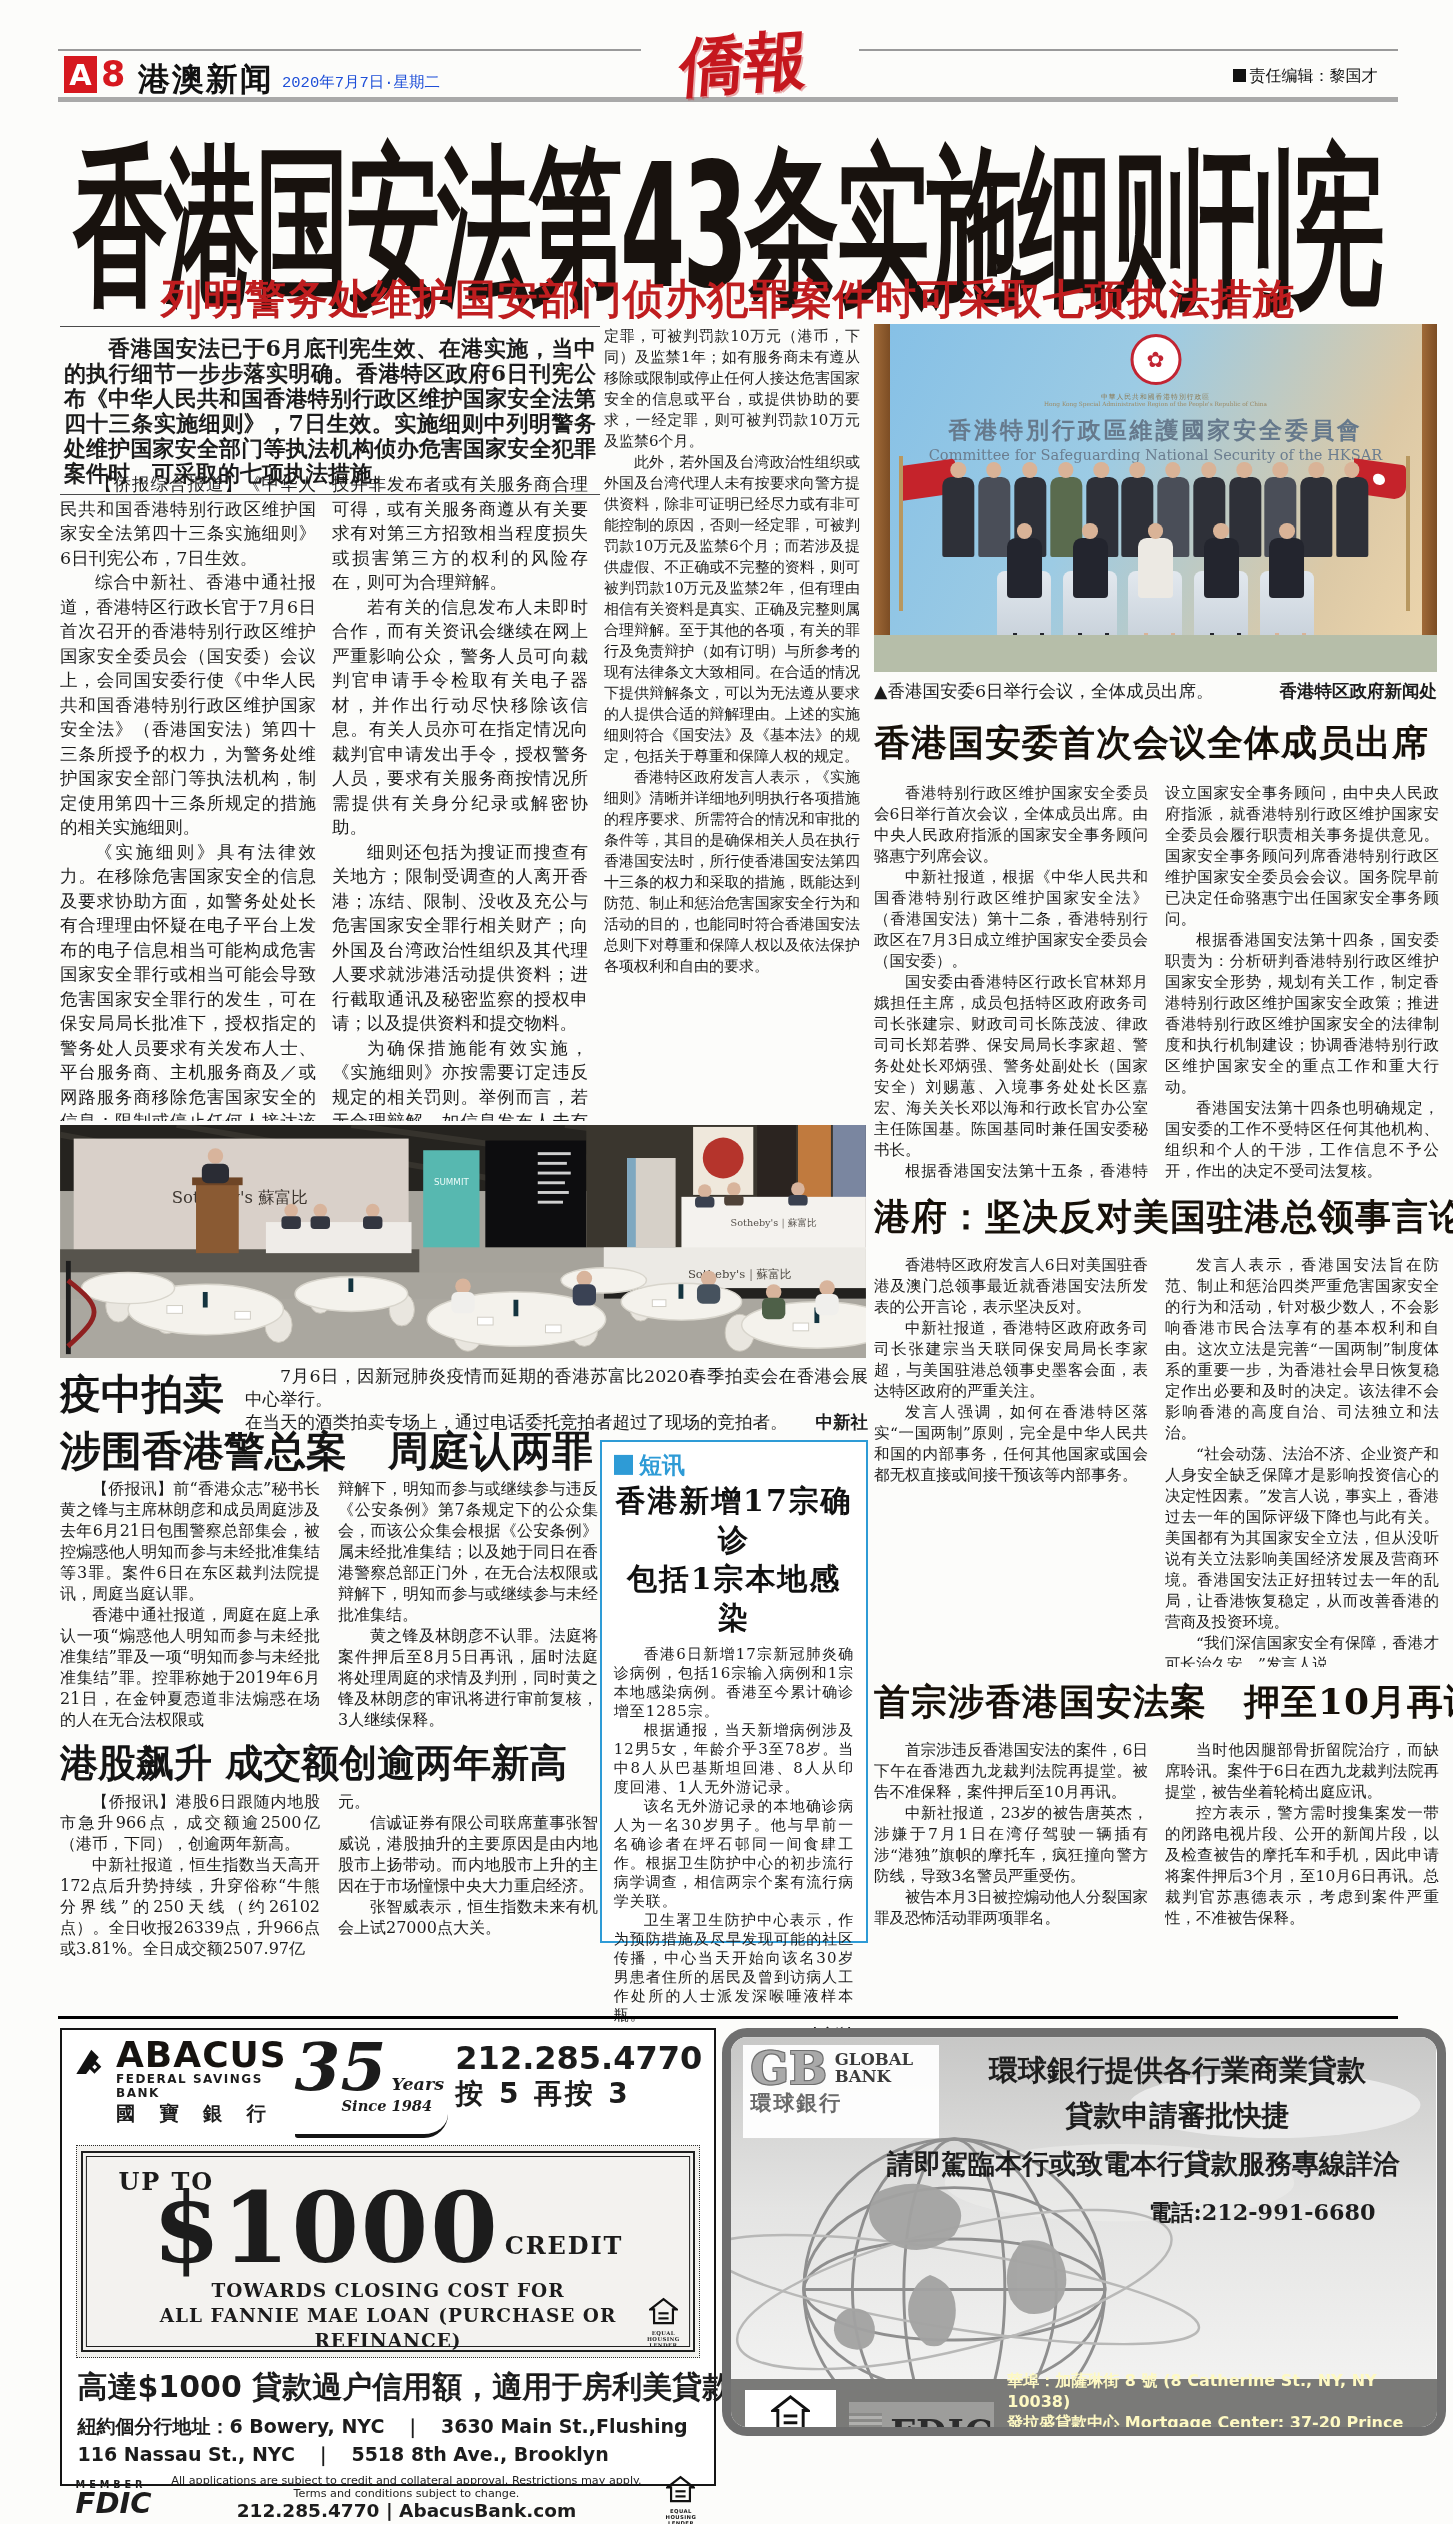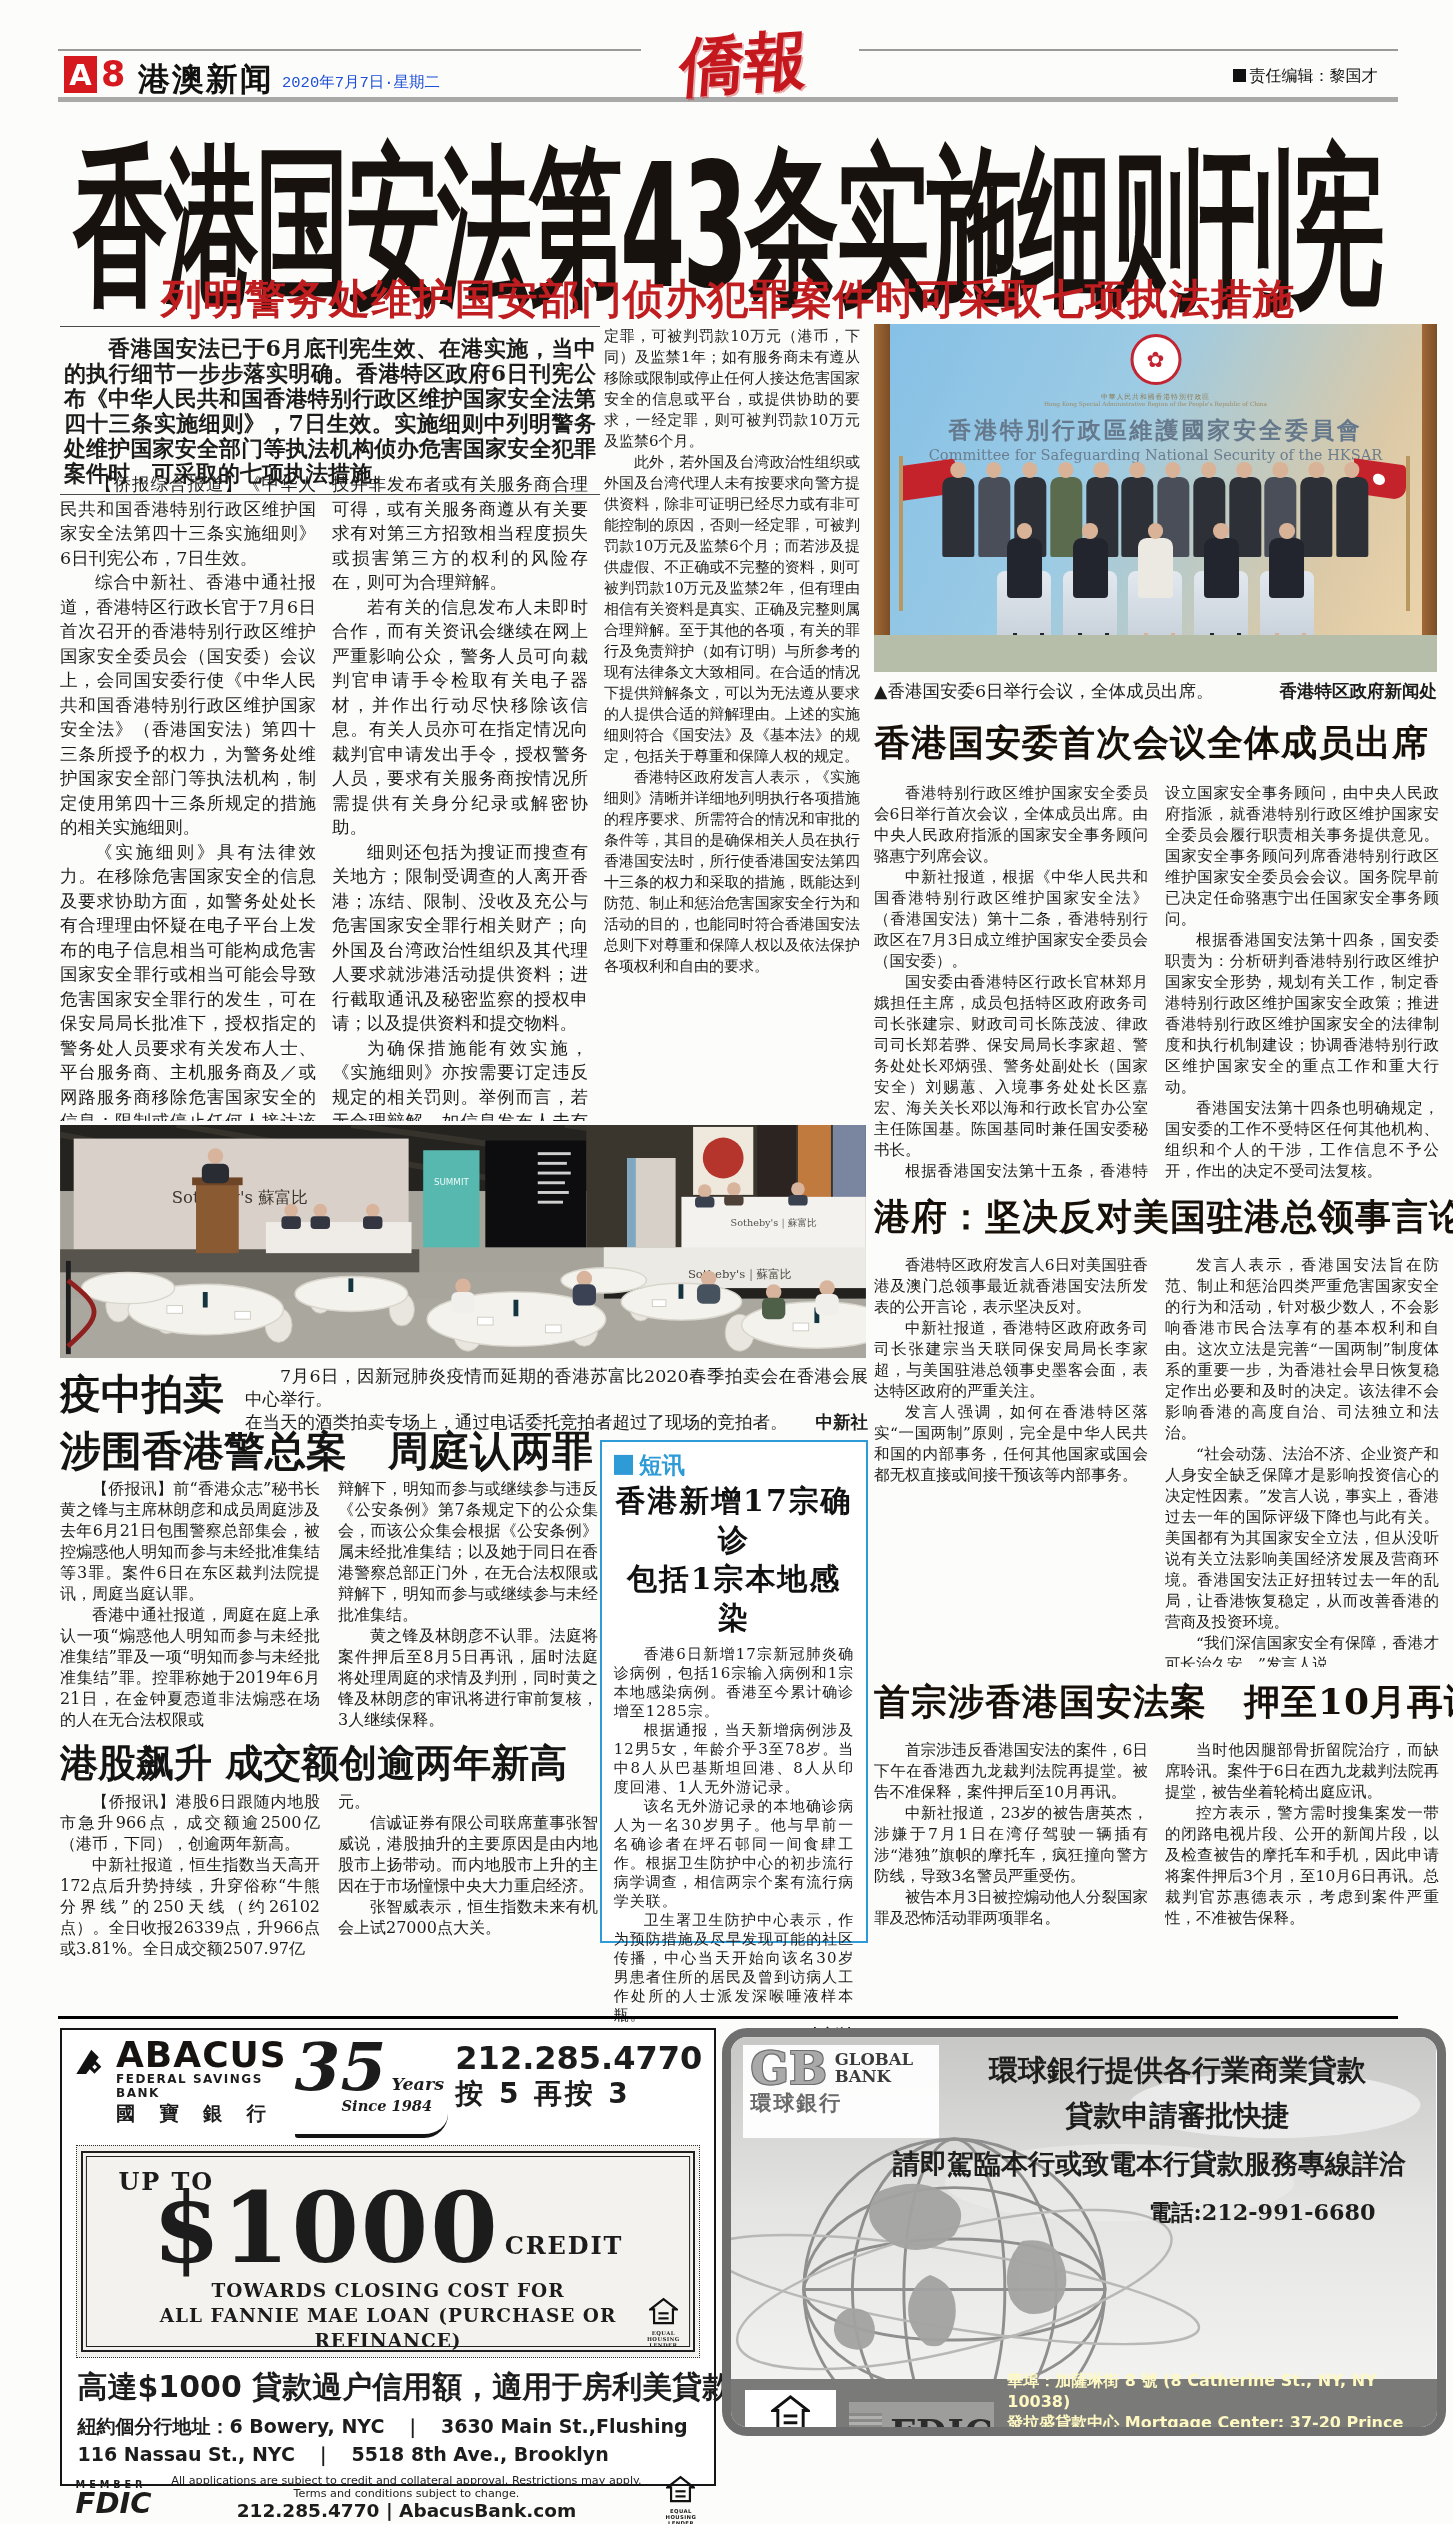--- a/index.html
+++ b/index.html
@@ -468,21 +468,21 @@
       </svg>
       <div class="gb-logo">
         <div style="display:flex;gap:7.8px;align-items:center;">
           <span class="gbig">GB</span>
           <span class="gbt"><span>GLOBAL</span><br><span>BANK</span></span>
         </div>
         <div class="gbcn">環球銀行</div>
       </div>
       <div class="gline abs" style="left:194px;top:13.6px;width:505px;font-size:29px;">環球銀行提供各行業商業貸款</div>
       <div class="gline abs" style="left:194px;top:60px;width:505px;font-size:28px;">貸款申請審批快捷</div>
-      <div class="gline abs" style="left:132px;top:109px;width:573px;font-size:27px;">請即駕臨本行或致電本行貸款服務專線詳洽</div>
+      <div class="gline abs" style="left:126px;top:109px;width:573px;font-size:27px;">請即駕臨本行或致電本行貸款服務專線詳洽</div>
       <div class="gtel abs" style="left:418px;top:161px;">電話:212-991-6680</div>
     </div>
     <div class="gb-bar">
       <div class="ehbox">
         <svg width="39" height="39" viewBox="0 0 40 40">
             <path d="M20 3 L38 17 H33 V36 H7 V17 H2 Z" fill="none" stroke="#111" stroke-width="3"></path>
             <rect x="13" y="21" width="14" height="3" fill="#111"></rect>
             <rect x="13" y="28" width="14" height="3" fill="#111"></rect>
           </svg>
         <div class="t1">EQUAL HOUSING</div>

